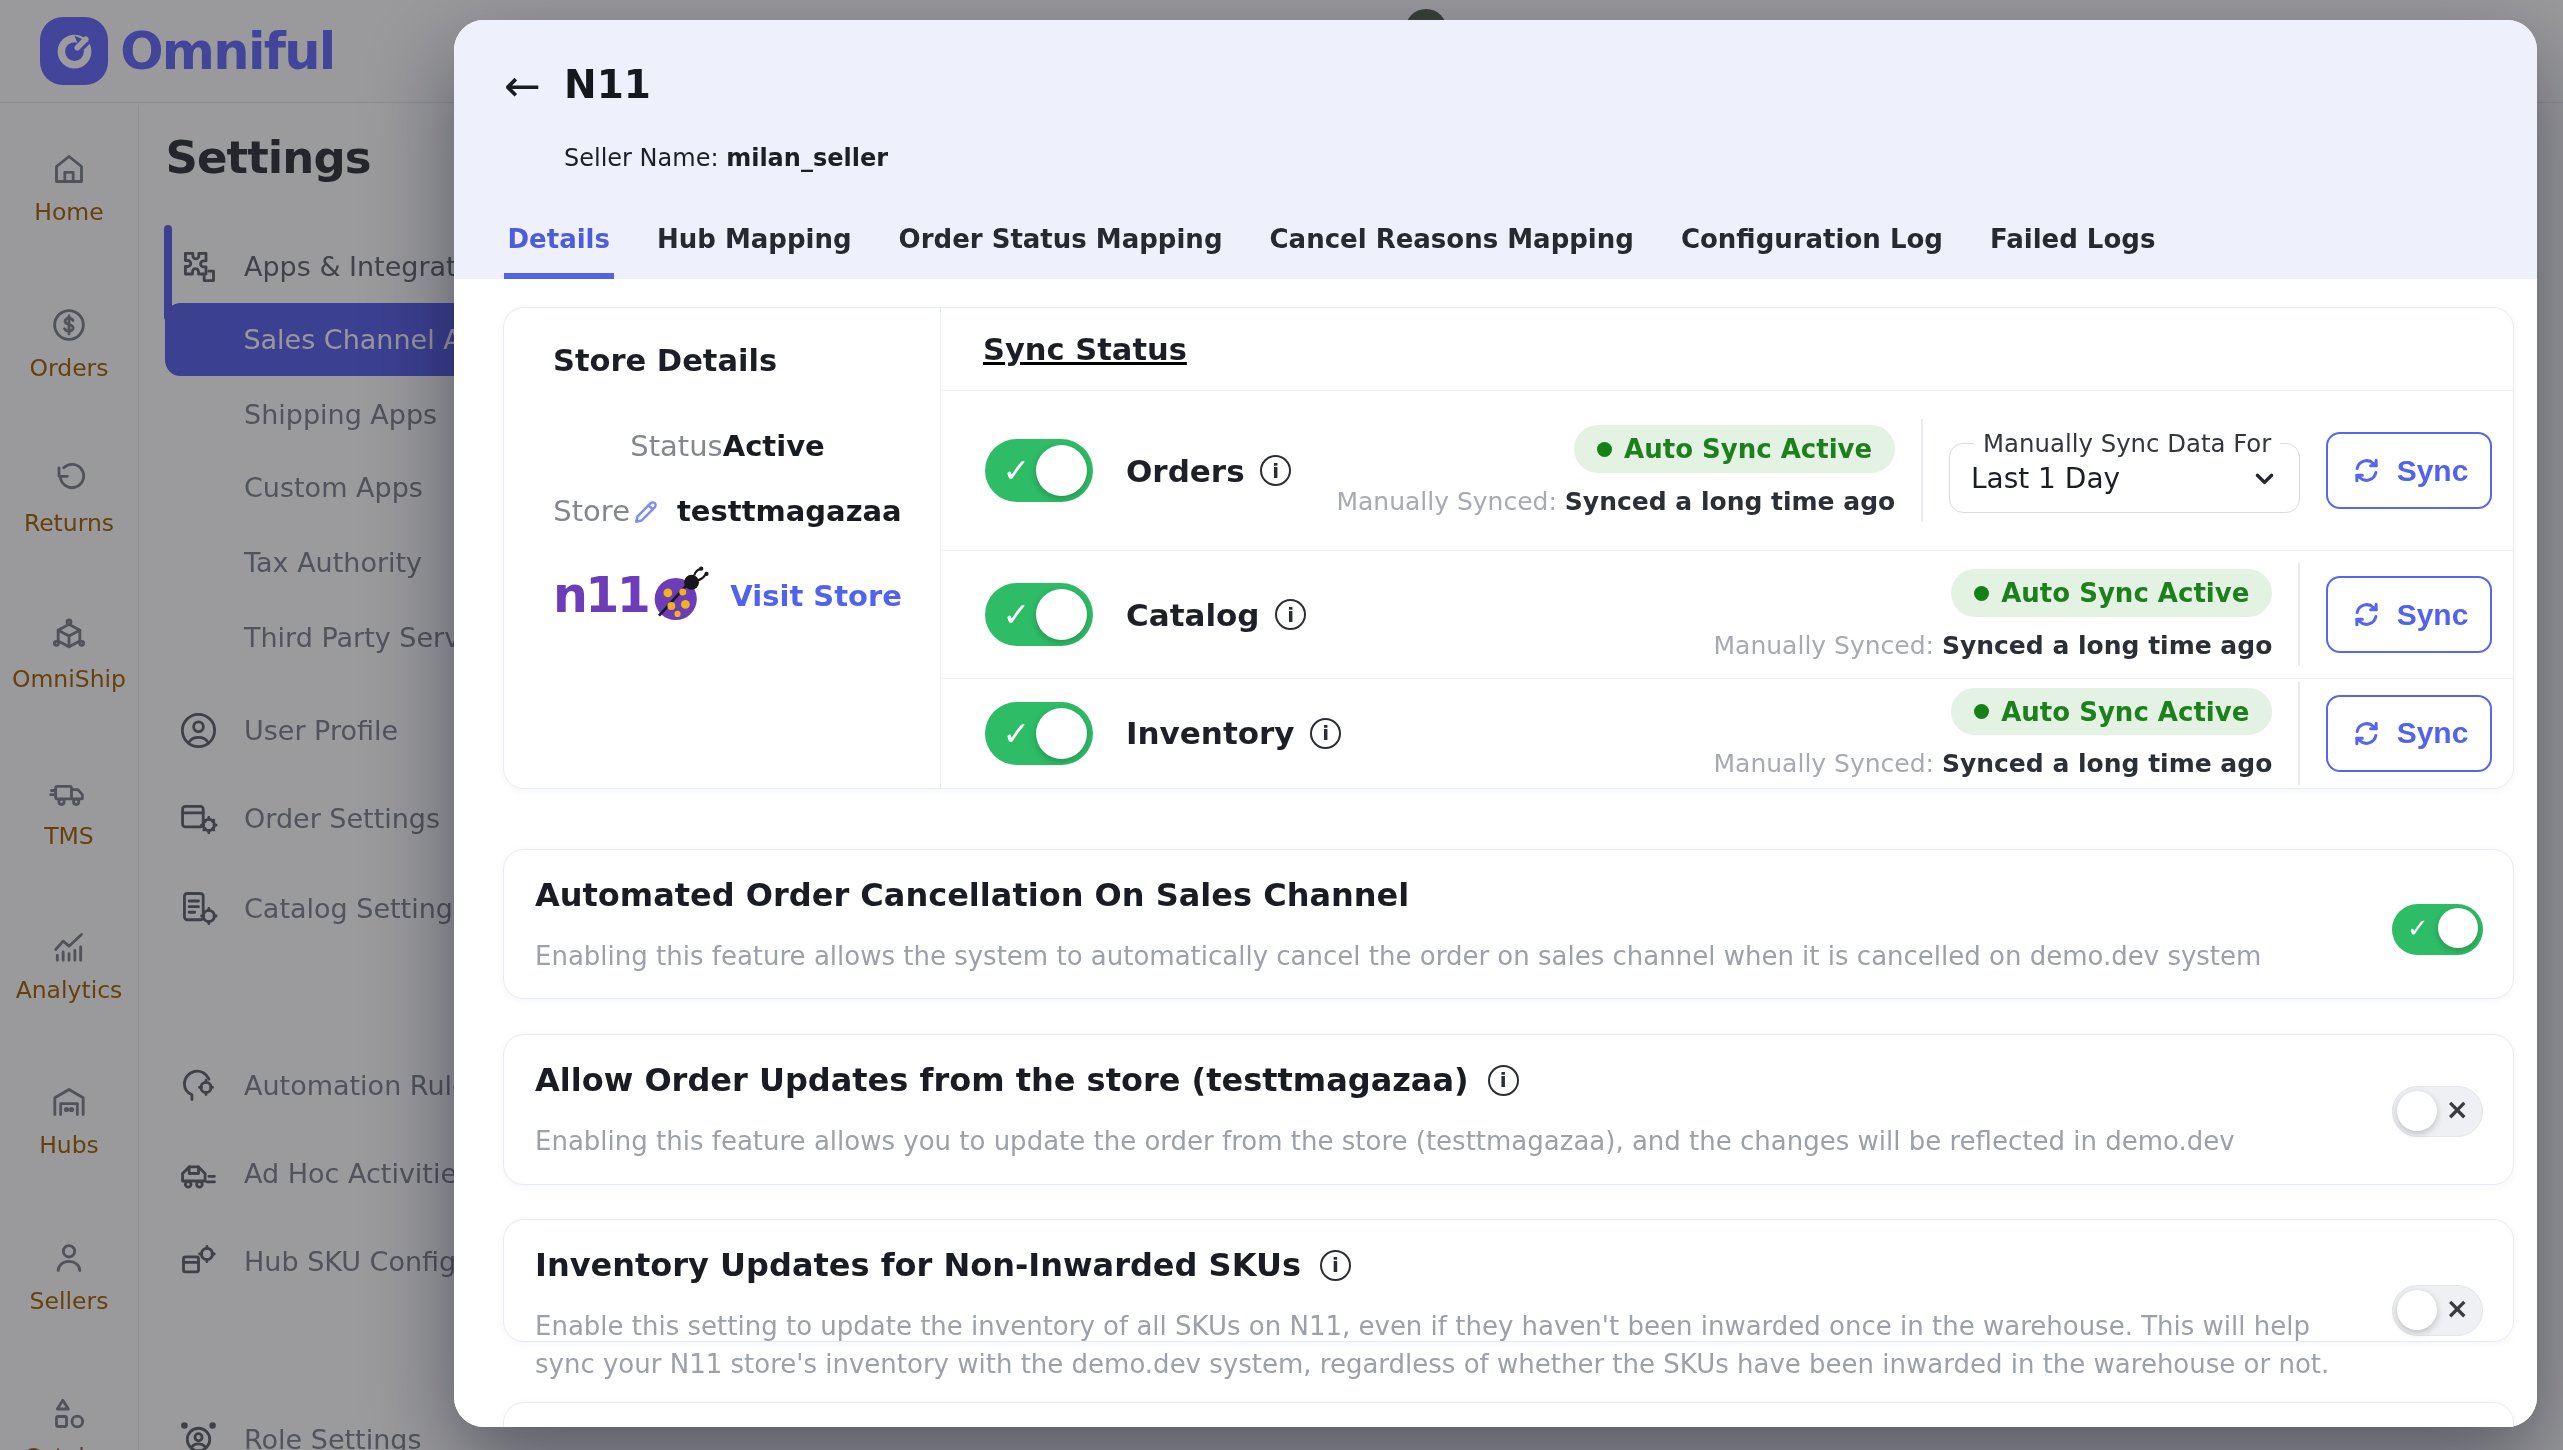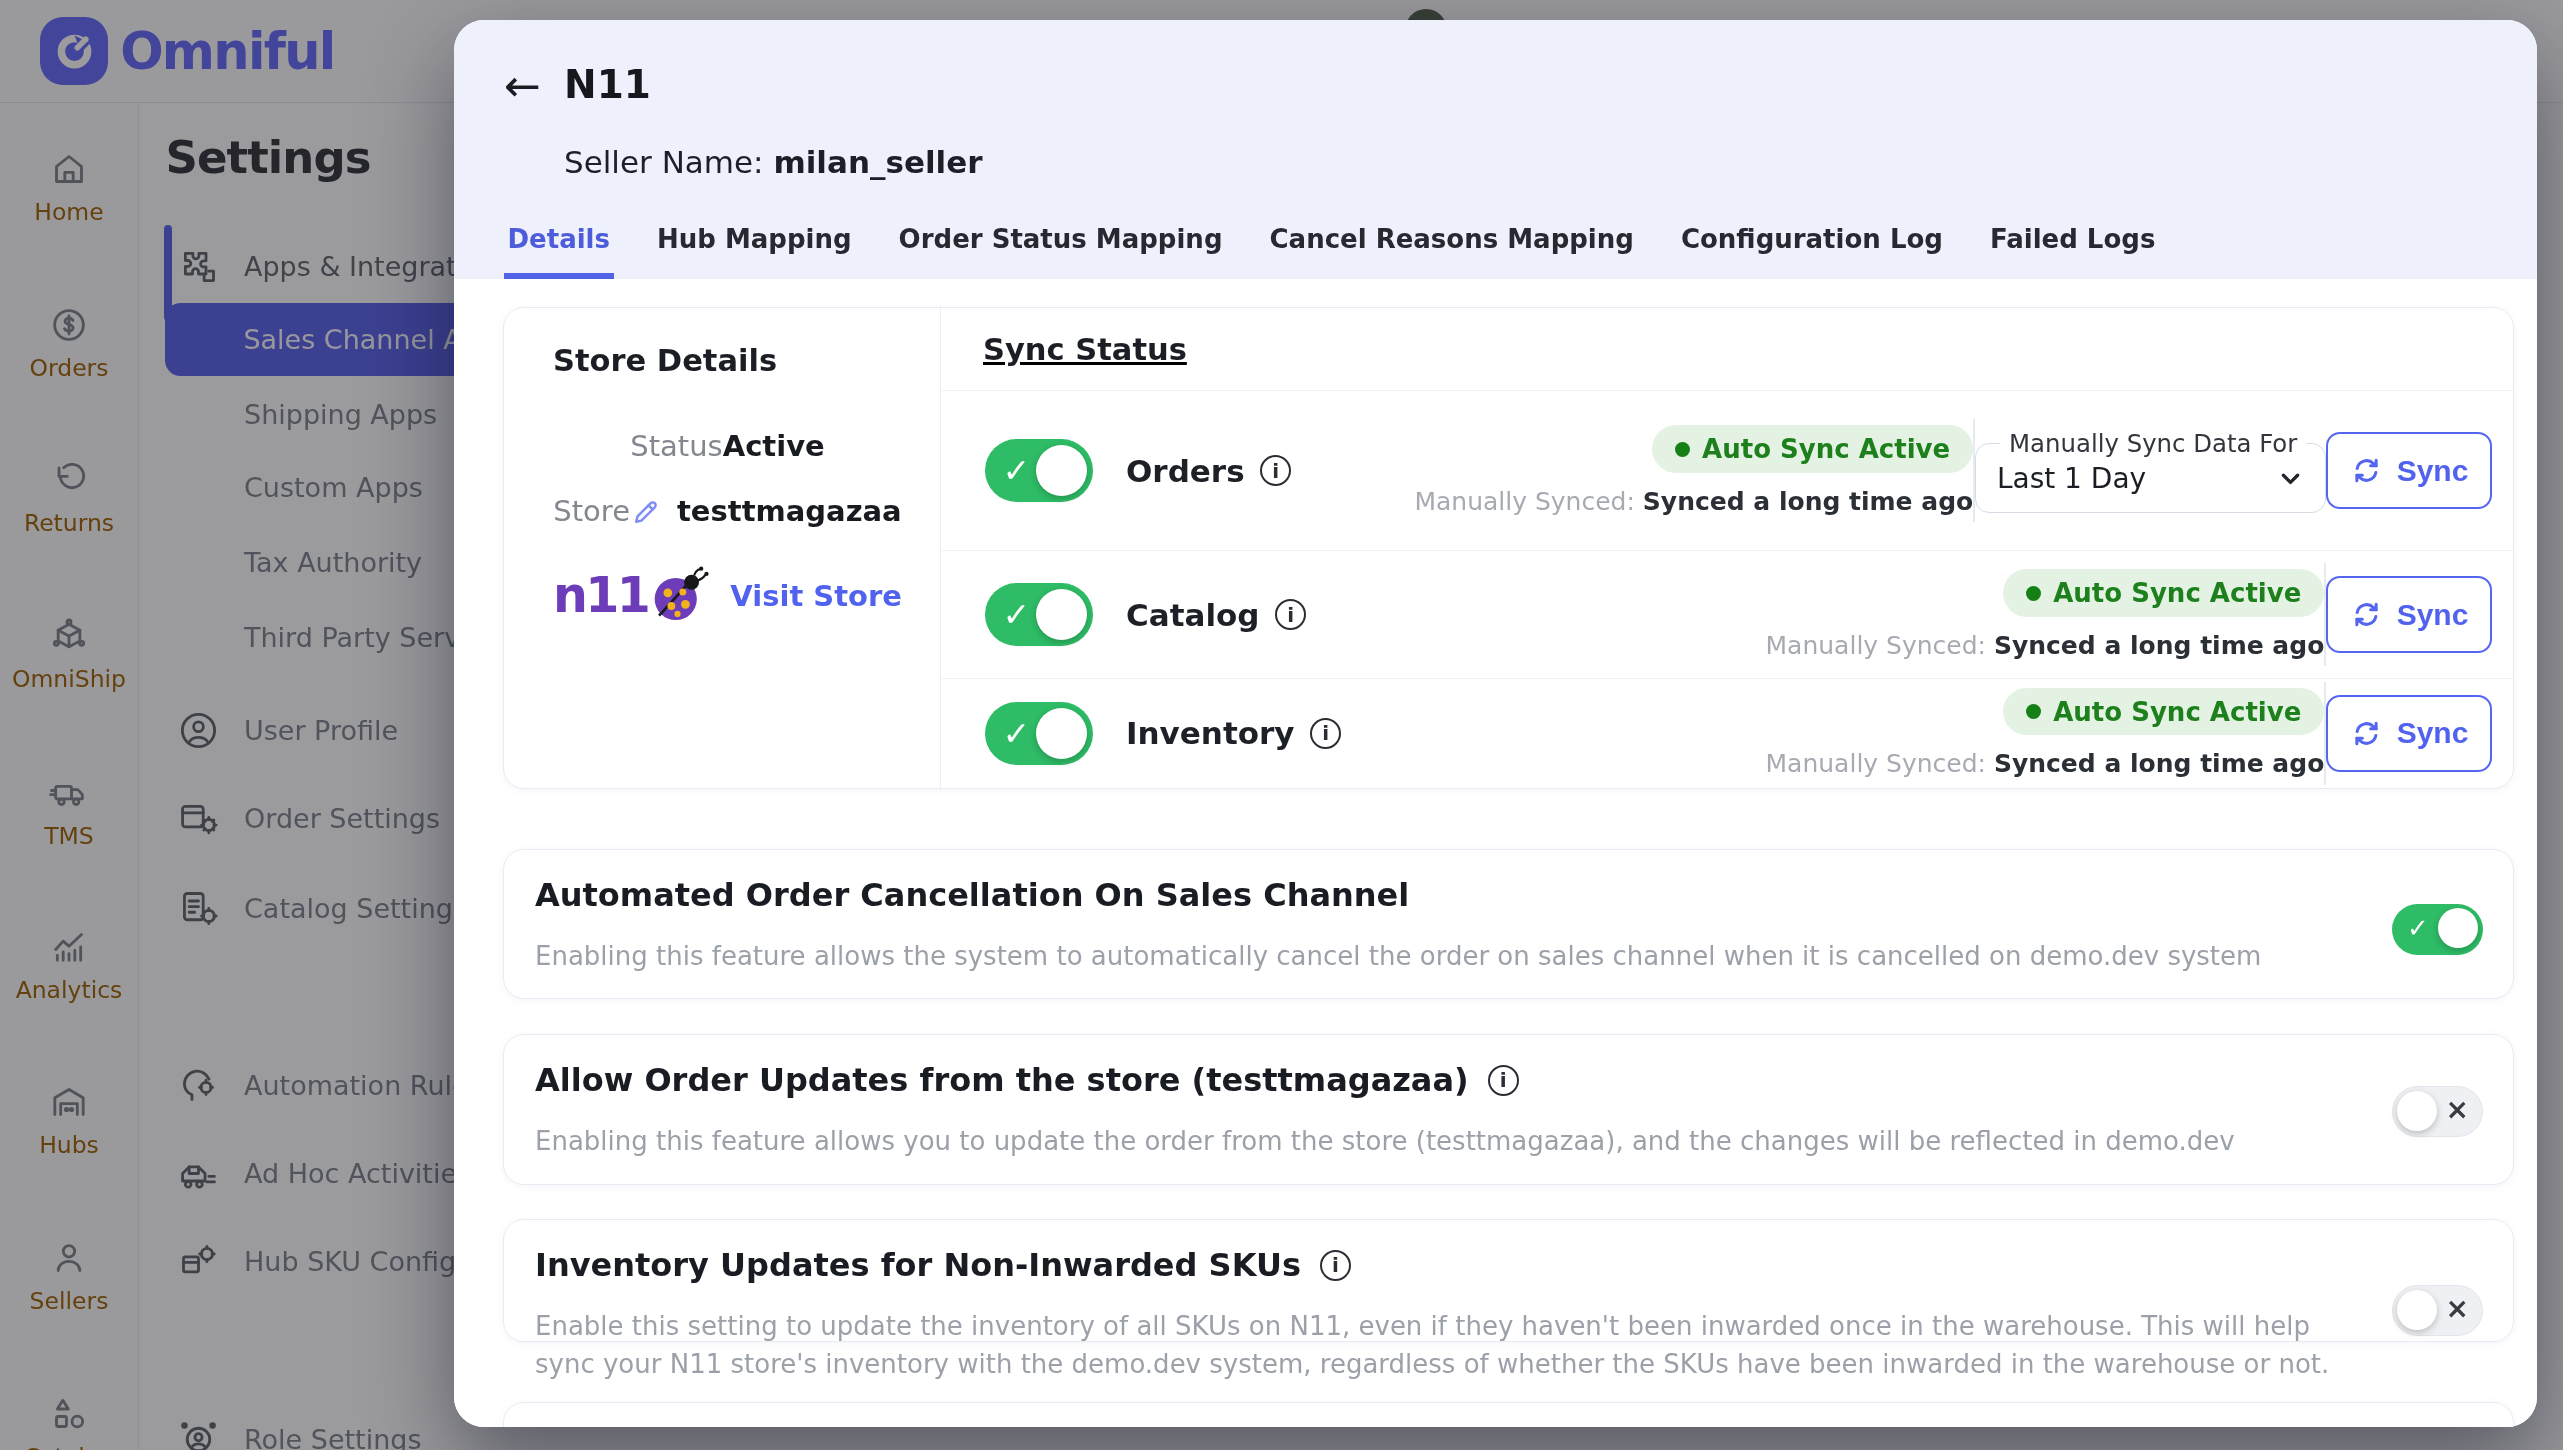--- a/index.html
+++ b/index.html
@@ -31,21 +31,21 @@
   .s-pill { position:absolute; left:24.4px; top:198px; width:410px; height:73px; border-radius:15.7px; background:#5a61e8; display:flex; align-items:center; }
   .s-pill .s-label { position:absolute; left:78px; color:rgba(255,255,255,.95); font-size:27px; white-space:nowrap; }
 
   
   .overlay { position:absolute; inset:0; background:rgba(18,19,24,.42); z-index:10; }
   .modal { position:absolute; left:454px; top:20px; width:2083px; height:1407px; border-radius:30px; background:#fff; z-index:20; overflow:hidden; box-shadow:0 35px 87px rgba(8,10,28,.45); }
 
   .m-header { position:relative; height:259px; background:#eef0fc; }
   .back-btn { position:absolute; left:50px; top:44px; font-size:44px; color:#191c21; line-height:1; cursor:pointer; }
   .m-title { position:absolute; left:110px; top:42px; font-size:39px; font-weight:700; color:#15181d; }
-  .m-seller { position:absolute; left:110px; top:124px; font-size:31px; color:#1c1f25; }
+  .m-seller { position:absolute; left:110px; top:124px; font-size:24px; color:#1c1f25; }
   .m-seller b { font-weight:700; }
   .tabs { position:absolute; left:50px; bottom:0; display:flex; gap:40px; }
   .tab { font-size:26px; font-weight:600; color:#26292f; padding:0 3.5px 19px; border-bottom:6.1px solid transparent; cursor:pointer; white-space:nowrap; }
   .tab.active { color:#4d5cda; border-color:#5363e6; }
 
   .m-content { position:relative; height:1148px; background:#fff; }
   .card { position:absolute; left:49px; width:2011px; background:#fff; border:1.7px solid #e9ebf4; border-radius:21px; box-shadow:0 1.7px 7px rgba(90,100,160,.06); }
 
   
   #card-sync { top:28px; height:482px; display:flex; }
@@ -60,21 +60,21 @@
   .n11-text { font-size:49px; font-weight:800; color:#6c3cb9; letter-spacing:-2.6px; }
   .visit-link { font-size:29px; font-weight:700; color:#5163ee; cursor:pointer; }
 
   .ss-col { flex:1; display:flex; flex-direction:column; }
   .ss-title { height:83px; display:flex; align-items:center; padding-left:42px; border-bottom:1.7px solid #f0f1f8;text-decoration:underline; }
   .ss-row { display:flex; align-items:center; padding:0 21px 0 44px; border-bottom:1.7px solid #f0f1f8; }
   .ss-row:last-child { border-bottom:none; }
   #row-orders { height:160px; } #row-catalog { height:128px; } #row-inventory { height:108px; }
   .ss-left { display:flex; align-items:center; gap:33px; }
   .ss-label { font-size:31px; font-weight:600; color:#1d2026; display:flex; align-items:center; gap:15.7px; }
-  .ss-right { margin-left:auto; display:flex; align-items:center; }
+  .ss-right { margin-left:auto; display:flex; align-items:center; gap:26px; }
   .status-col { display:flex; flex-direction:column; align-items:flex-end; gap:14px; }
   .badge { display:inline-flex; align-items:center; gap:12.2px; background:#e3f2e2; border-radius:871px; padding:8.7px 23px; font-size:26px; font-weight:600; color:#1d801d; white-space:nowrap; }
   .badge-dot { width:15px; height:15px; border-radius:50%; background:#158015; }
   .synced { font-size:25px; color:#a7aab2; white-space:nowrap; }
   .synced b { color:#2b2f36; font-weight:700; }
   .vdiv { width:1.7px; height:103px; background:#e8eaf2; }
   .sync-select { width:338px; height:84px; border:1.7px solid #d8dbe6; border-radius:14px; padding:0 19px 0 21px; display:flex; align-items:center; justify-content:space-between; cursor:pointer; background:#fff; }
   .sync-select legend { font-size:24.4px; color:#33363d; padding:0 8.7px; margin-left:3.5px; white-space:nowrap; }
   .sel-inner { display:flex; align-items:center; justify-content:space-between; width:100%; margin-top:-12.2px; }
   .sel-value { font-size:28px; color:#1b1e24; }

